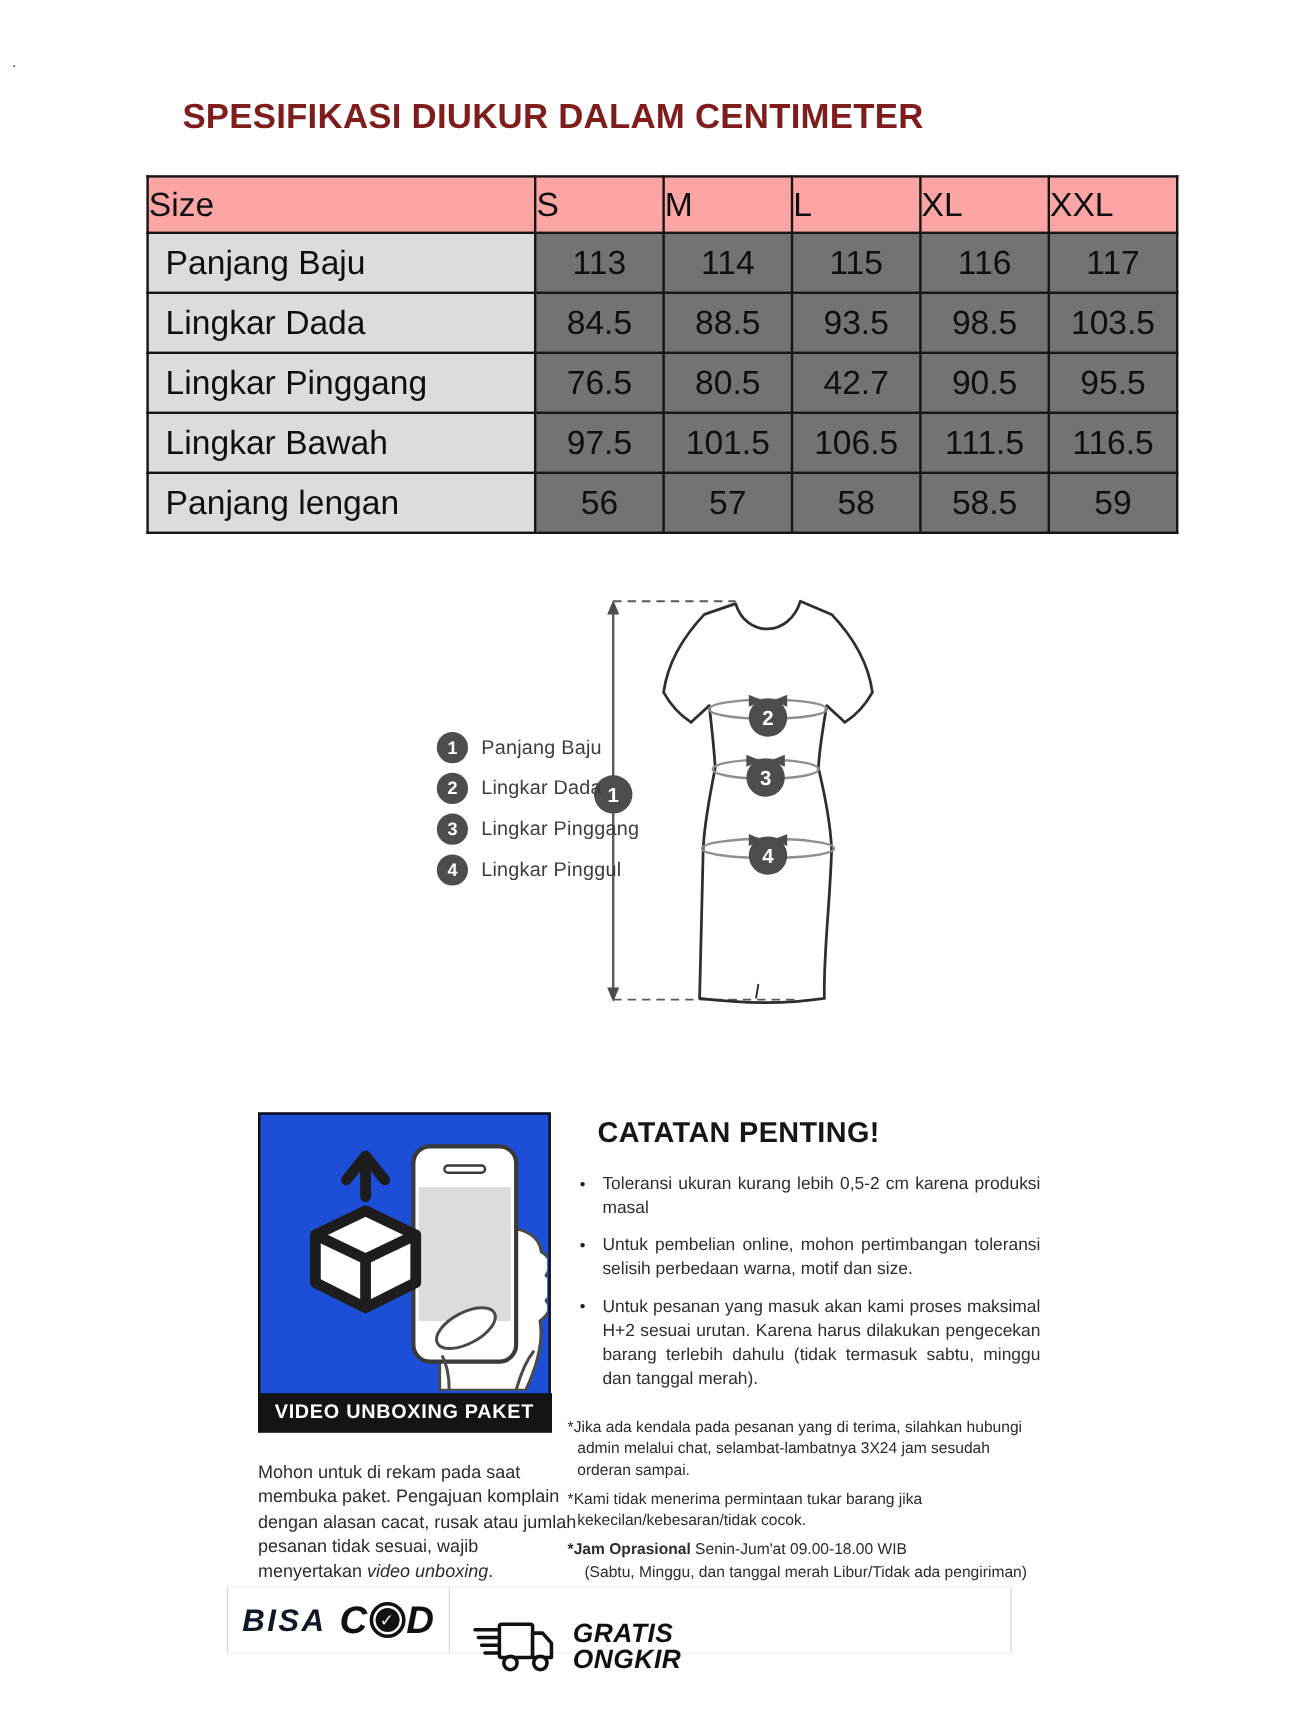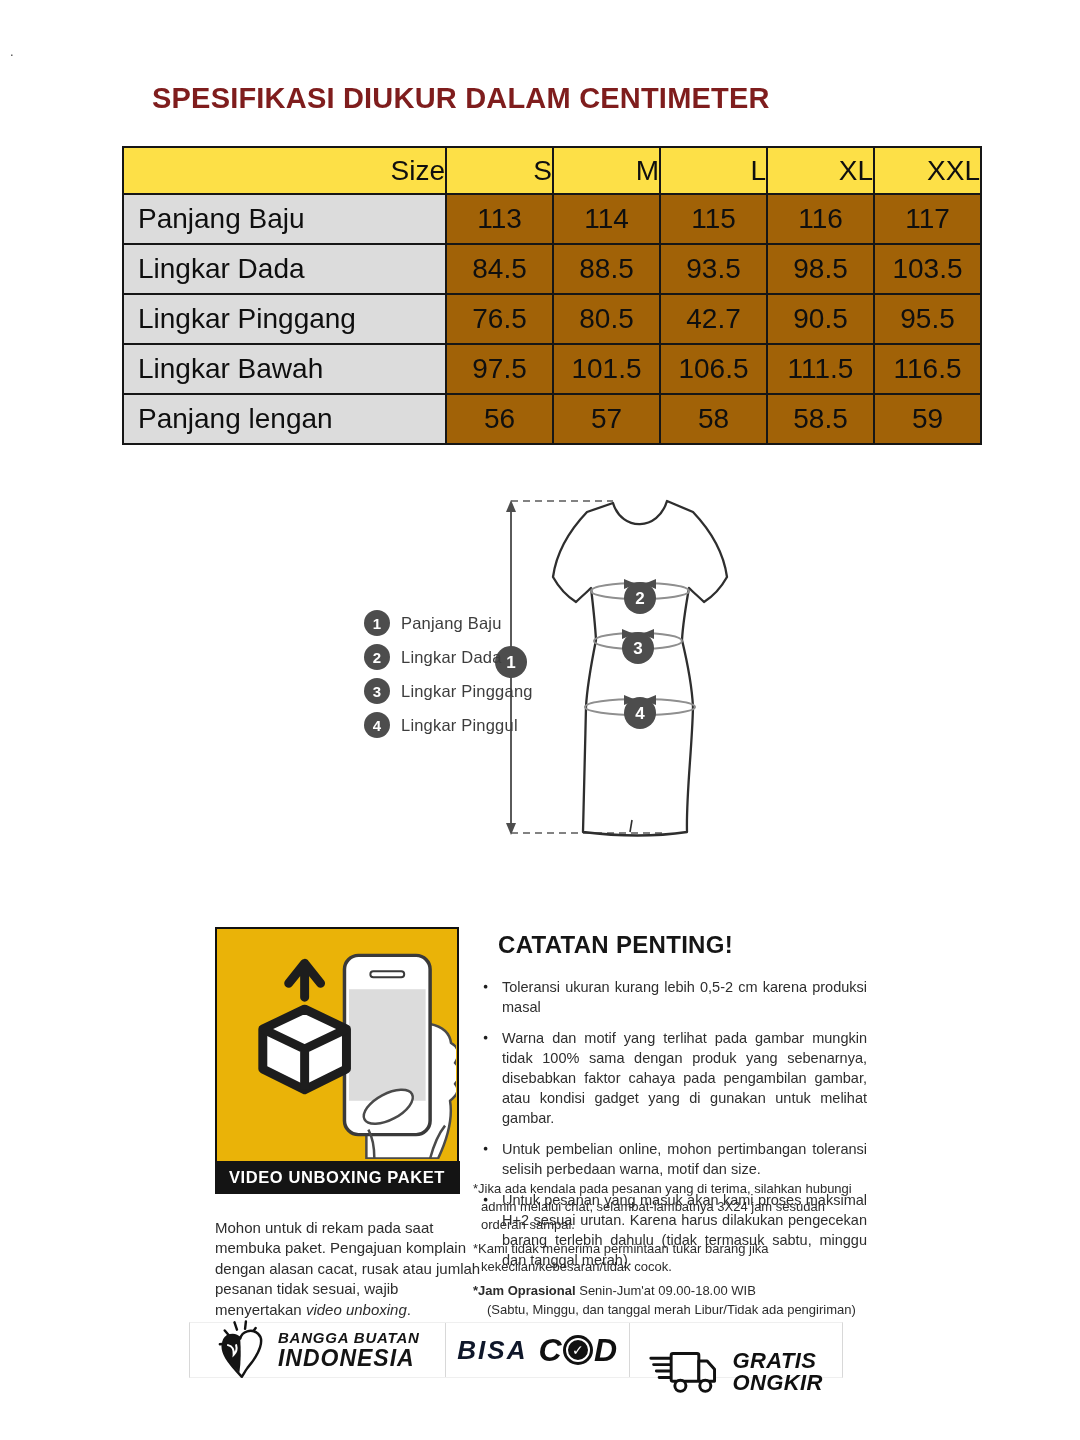--- a/index.html
+++ b/index.html
@@ -12,42 +12,42 @@
   .stray-dot { position:absolute; left:10px; top:44px; font-size:13px; color:#444; }
 
   
   .title { position:absolute; left:152px; top:82px; font-size:29px; font-weight:700; letter-spacing:0.2px; color:#7f1d1d; }
 
   
   .size-table { position:absolute; left:122px; top:146px; width:858px; border-collapse:collapse; table-layout:fixed; }
   .size-table td, .size-table th { border:2px solid #161616; font-size:28px; font-weight:400; color:#0f0f0f; }
   .size-table thead tr { height:47px; }
   .size-table tbody tr { height:50px; }
-  .size-table .hdr { background:#fde047; text-align:right; }
+  .size-table .hdr { background:#fca5a5; text-align:left; }
   .size-table .lbl { background:#dcdcdc; text-align:left; padding-left:14px; }
-  .size-table .val { background:#a16207; text-align:center; }
+  .size-table .val { background:#737373; text-align:center; }
 
   
   .diagram-svg { position:absolute; left:330px; top:480px; width:440px; height:390px; }
   .dress { fill:none; stroke:#2e2e2e; stroke-width:2.3; stroke-linejoin:round; }
   .dim-line { stroke:#5a5a5a; stroke-width:2; }
   .dash { stroke:#5a5a5a; stroke-width:1.6; stroke-dasharray:7 5; fill:none; }
   .girth { fill:none; stroke:#8f8f8f; stroke-width:2; }
   .marker-circle { fill:#4d4d4d; }
   .marker-num { fill:#ffffff; font-size:17px; font-weight:700; text-anchor:middle; font-family:"Liberation Sans",sans-serif; }
   .arrowhead { fill:#4d4d4d; }
   .hem-detail { fill:none; stroke:#2e2e2e; stroke-width:1.6; }
 
   .legend { position:absolute; left:364px; top:610px; }
   .legend-item { display:flex; align-items:center; height:26px; margin-bottom:8px; }
   .legend-badge { width:26px; height:26px; border-radius:50%; background:#4d4d4d; color:#fff; font-size:15px; font-weight:700; display:flex; align-items:center; justify-content:center; flex:0 0 26px; }
   .legend-label { margin-left:11px; font-size:16.5px; color:#3d3d3d; letter-spacing:0.2px; }
 
   
-  .unboxing-box { position:absolute; left:215px; top:927px; width:244px; height:266px; border:2.5px solid #111; background:#eab308; }
+  .unboxing-box { position:absolute; left:215px; top:927px; width:244px; height:266px; border:2.5px solid #111; background:#1d4ed8; }
   .unboxing-art { position:absolute; left:0; top:0; width:239px; height:230px; }
   .unboxing-caption { position:absolute; left:-2.5px; right:-2.5px; bottom:-2.5px; height:33px; background:#141414; color:#fff; display:flex; align-items:center; justify-content:center; font-size:16.5px; font-weight:700; letter-spacing:0.6px; }
   .unboxing-note { position:absolute; left:215px; top:1218px; width:268px; font-size:15px; line-height:1.36; color:#2c2c2c; }
 
   
   .notes-heading { position:absolute; left:498px; top:931px; font-size:24px; font-weight:800; letter-spacing:0.3px; color:#161616; }
   .notes-list { position:absolute; left:483px; top:977px; width:384px; list-style:none; }
   .notes-list li { position:relative; padding-left:19px; margin-bottom:11px; font-size:14.5px; line-height:1.38; text-align:justify; color:#2e2e2e; }
   .notes-list li::before { content:"●"; position:absolute; left:0; top:4px; font-size:8.5px; color:#1d1d1d; }
   .footnotes { position:absolute; left:473px; top:1180px; width:396px; }
@@ -226,44 +226,31 @@
       <path d="M46,100 L88,120 L130,100 M88,120 L88,161" fill="none" stroke="#1d1d1d" stroke-width="9" stroke-linejoin="round"></path>
     </svg>
     <div class="unboxing-caption">VIDEO UNBOXING PAKET</div>
   </div>
 
   <p class="unboxing-note"><span>Mohon untuk di rekam pada saat membuka paket. Pengajuan komplain dengan alasan cacat, rusak atau jumlah pesanan tidak sesuai, wajib menyertakan </span><i>video unboxing</i><span>.</span></p>
 
   <div class="notes-heading">CATATAN PENTING!</div>
   <ul class="notes-list">
       <li>Toleransi ukuran kurang lebih 0,5-2 cm karena produksi masal</li>
-      <li>Warna dan motif yang terlihat pada gambar mungkin tidak 100% sama dengan produk yang sebenarnya, disebabkan faktor cahaya pada pengambilan gambar, atau kondisi gadget yang di gunakan untuk melihat gambar.</li>
       <li>Untuk pembelian online, mohon pertimbangan toleransi selisih perbedaan warna, motif dan size.</li>
       <li>Untuk pesanan yang masuk akan kami proses maksimal H+2 sesuai urutan. Karena harus dilakukan pengecekan barang terlebih dahulu (tidak termasuk sabtu, minggu dan tanggal merah).</li>
     </ul>
   <div class="footnotes">
       <p class="footnote">*Jika ada kendala pada pesanan yang di terima, silahkan hubungi admin melalui chat, selambat-lambatnya 3X24 jam sesudah orderan sampai.</p>
       <p class="footnote">*Kami tidak menerima permintaan tukar barang jika kekecilan/kebesaran/tidak cocok.</p>
       <p class="footnote"><b>*Jam Oprasional</b> Senin-Jum'at 09.00-18.00 WIB</p>
       <p class="footnote indent">(Sabtu, Minggu, dan tanggal merah Libur/Tidak ada pengiriman)</p>
     </div>
 
   <div class="badge-strip">
-    <div class="badge-cell c1">
-      <svg width="52" height="62" viewBox="0 0 64 74" aria-hidden="true">
-        <path d="M6,30 L14,29 M12,13 L18,20 M24,3 L27,12 M38,2 L37,11 M50,10 L45,17" stroke="#111" stroke-width="3" stroke-linecap="round"></path>
-        <path d="M33,70 C16,52 7,40 10,28 C12,18 24,15 31,23 C33,14 45,10 53,17 C61,24 56,40 40,59 C37,63 35,67 33,70 Z" fill="#ffffff" stroke="#141414" stroke-width="3" stroke-linejoin="round"></path>
-        <path d="M31,23 C24,15 12,18 10,28 C8,38 15,50 30,65 C32,51 32,36 31,23 Z" fill="#141414"></path>
-        <path d="M16,31 Q24,33 23,43 Q28,38 26,31" fill="none" stroke="#ffffff" stroke-width="2.5" stroke-linecap="round"></path>
-      </svg>
-      <div class="bbi-text">
-        <div class="bbi-line1">BANGGA BUATAN</div>
-        <div class="bbi-line2">INDONESIA</div>
-      </div>
-    </div>
     <div class="badge-cell c2">
       <span class="bisa">BISA</span>
       <span class="cod">
           <span>C</span>
           <span class="cod-o">
             <span class="cod-check">✓</span>
           </span>
           <span>D</span>
         </span>
     </div>

